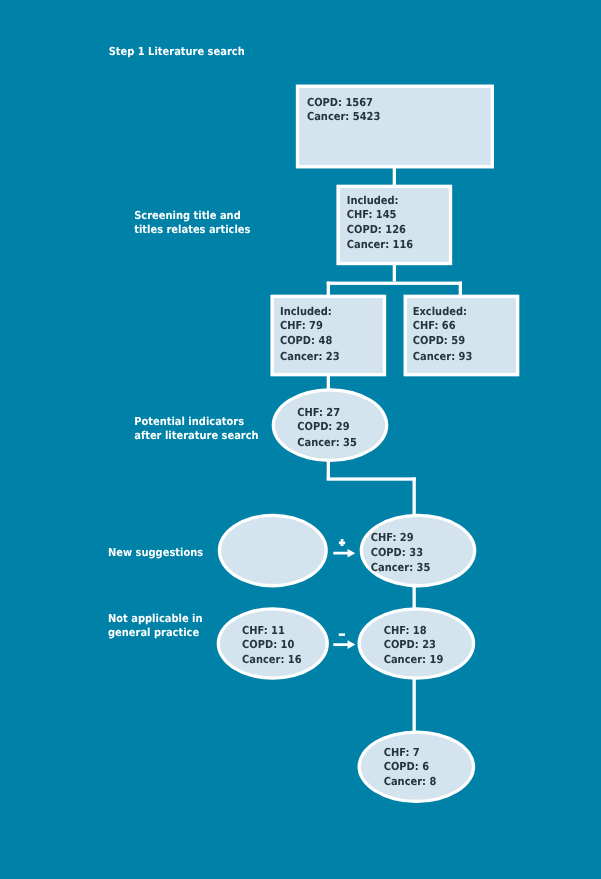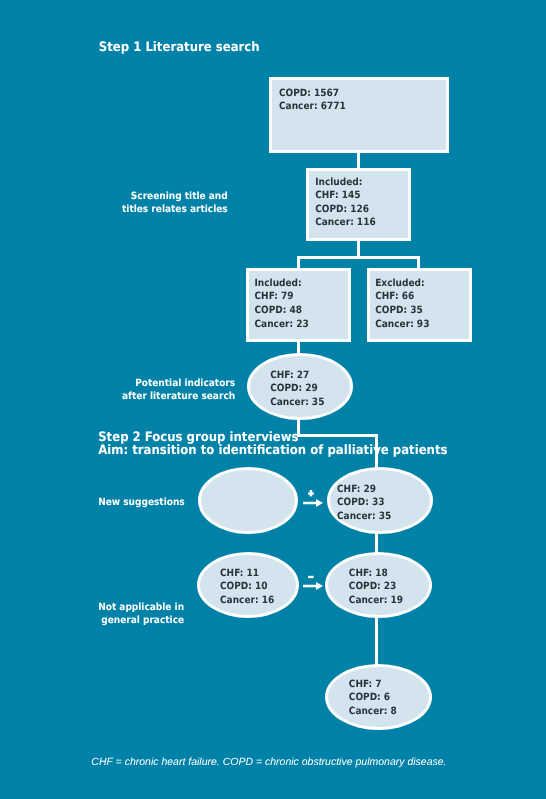--- a/index.html
+++ b/index.html
@@ -4,42 +4,42 @@
 <title>Study flowchart</title>
 <style>
   html,body{margin:0;padding:0;background:#0082A8;}
   body{width:546px;height:799px;overflow:hidden;
        font-family:"DejaVu Sans",sans-serif;-webkit-font-smoothing:antialiased;text-rendering:geometricPrecision;}
   #stage{position:relative;width:546px;height:799px;background:#0082A8;}
   .node{position:absolute;box-sizing:border-box;background:#D3E4EE;border:3px solid #fff;}
   .oval{position:absolute;box-sizing:border-box;background:#D3E4EE;border:3px solid #fff;border-radius:50%;}
   .ntext{position:absolute;color:#26343B;font-weight:bold;font-size:10px;line-height:13.6px;
          font-family:"DejaVu Sans",sans-serif;font-stretch:condensed;white-space:nowrap;}
-  .steptxt{position:absolute;color:#fff;font-weight:bold;font-size:13px;line-height:13.3px;
+  .steptxt{position:absolute;color:#fff;font-weight:bold;font-size:10px;line-height:13.3px;
            font-family:"DejaVu Sans",sans-serif;font-stretch:condensed;white-space:nowrap;}
   .sidelbl{position:absolute;color:#fff;font-weight:bold;font-size:10px;line-height:13.2px;
-           font-family:"DejaVu Sans",sans-serif;font-stretch:condensed;white-space:nowrap;text-align:right;}
+           font-family:"DejaVu Sans",sans-serif;font-stretch:condensed;white-space:nowrap;}
   .ln{position:absolute;background:#fff;}
   .foot{position:absolute;color:#fff;font-style:italic;font-size:10.5px;
         font-family:"Liberation Sans",sans-serif;white-space:nowrap;}
   svg.arrow{position:absolute;overflow:visible;}
 </style>
 </head>
 <body>
 
 <div id="stage">
 
   <div class="steptxt" style="left:98.8px;top:40.8px">
     <div>Step 1 Literature search</div>
   </div>
 
   <div class="node" style="left:269px;top:77px;width:179.5px;height:75.5px"></div>
   <div class="ntext" style="left:279px;top:86.5px">
     <div>COPD: 1567</div>
-    <div>Cancer: 6771</div>
+    <div>Cancer: 5423</div>
   </div>
 
   <div class="ln" style="left:357px;top:151px;width:3px;height:18px"></div>
 
   <div class="sidelbl" style="left:122px;top:190px">
     <div>Screening title and</div>
     <div>titles relates articles</div>
   </div>
 
   <div class="node" style="left:306.2px;top:168px;width:105px;height:72.5px"></div>
@@ -61,21 +61,21 @@
     <div>Included:</div>
     <div>CHF: 79</div>
     <div>COPD: 48</div>
     <div>Cancer: 23</div>
   </div>
 
   <div class="node" style="left:366.6px;top:268px;width:105px;height:74px"></div>
   <div class="ntext" style="left:375.2px;top:276.8px">
     <div>Excluded:</div>
     <div>CHF: 66</div>
-    <div>COPD: 35</div>
+    <div>COPD: 59</div>
     <div>Cancer: 93</div>
   </div>
 
   <div class="ln" style="left:296.8px;top:340px;width:3px;height:15px"></div>
 
   <div class="sidelbl" style="left:122px;top:376.8px">
     <div>Potential indicators</div>
     <div>after literature search</div>
   </div>
 
@@ -83,24 +83,20 @@
   <div class="ntext" style="left:270.2px;top:368.5px">
     <div>CHF: 27</div>
     <div>COPD: 29</div>
     <div>Cancer: 35</div>
   </div>
 
   <div class="ln" style="left:296.8px;top:418px;width:3px;height:17.5px"></div>
   <div class="ln" style="left:296.8px;top:433.5px;width:81px;height:3px"></div>
   <div class="ln" style="left:374.8px;top:433.5px;width:3px;height:35px"></div>
 
-  <div class="steptxt" style="left:98.2px;top:430.8px">
-    <div>Step 2 Focus group interviews</div>
-    <div>Aim: transition to identification of palliative patients</div>
-  </div>
 
   <div class="sidelbl" style="left:98.2px;top:495.5px">
     <div>New suggestions</div>
   </div>
 
   <div class="oval" style="left:197.7px;top:467px;width:100.8px;height:67px"></div>
 
   <svg class="arrow" style="left:302.7px;top:489.6px" width="20" height="18" viewBox="0 0 20 18">
     <rect x="5.1" y="2.3" width="5.7" height="2.4" fill="#fff"></rect>
     <rect x="6.7" y="0" width="2.5" height="6.4" fill="#fff"></rect>
@@ -111,21 +107,21 @@
 
   <div class="oval" style="left:326.5px;top:467px;width:106.8px;height:67px"></div>
   <div class="ntext" style="left:337px;top:482.5px">
     <div>CHF: 29</div>
     <div>COPD: 33</div>
     <div>Cancer: 35</div>
   </div>
 
   <div class="ln" style="left:374.8px;top:531.4px;width:3px;height:23px"></div>
 
-  <div class="sidelbl" style="left:98.2px;top:601px">
+  <div class="sidelbl" style="left:98.2px;top:556px">
     <div>Not applicable in</div>
     <div>general practice</div>
   </div>
 
   <div class="oval" style="left:197.2px;top:552.2px;width:102.1px;height:65.8px"></div>
   <div class="ntext" style="left:220px;top:566.5px">
     <div>CHF: 11</div>
     <div>COPD: 10</div>
     <div>Cancer: 16</div>
   </div>
@@ -148,15 +144,14 @@
   <div class="ln" style="left:374.8px;top:616px;width:3px;height:49px"></div>
 
 
   <div class="oval" style="left:325.2px;top:663.8px;width:107px;height:66.3px"></div>
   <div class="ntext" style="left:348.8px;top:677.8px">
     <div>CHF: 7</div>
     <div>COPD: 6</div>
     <div>Cancer: 8</div>
   </div>
 
-  <div class="foot" style="left:91.3px;top:755.6px">CHF = chronic heart failure. COPD = chronic obstructive pulmonary disease.</div>
 
 </div>
 
 </body></html>

